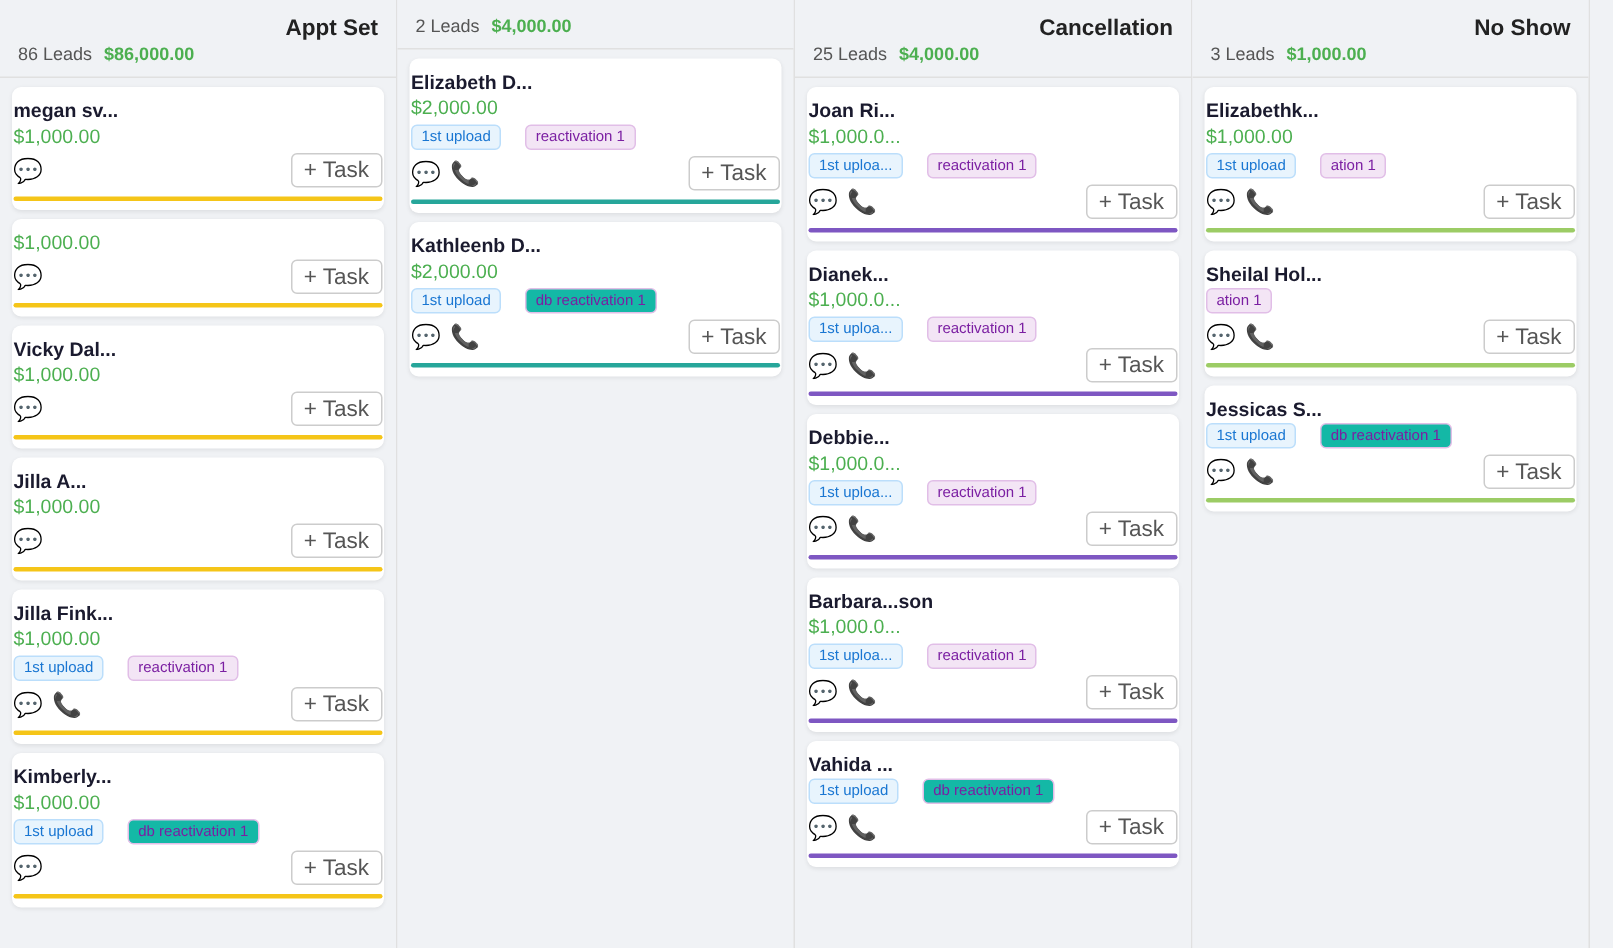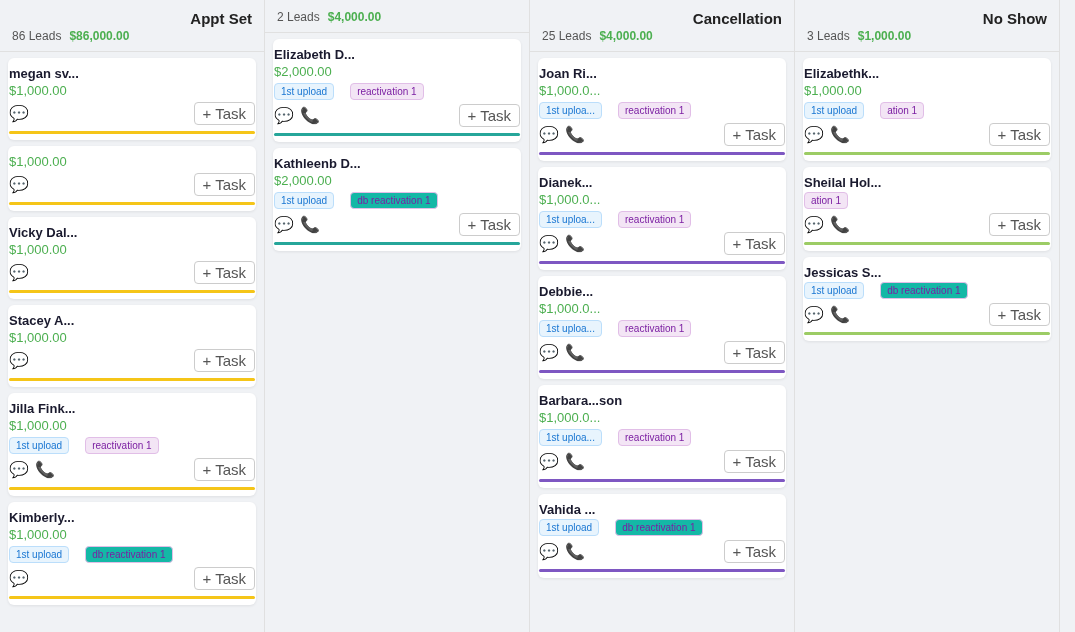--- a/index.html
+++ b/index.html
@@ -198,21 +198,21 @@
           <div class="card-amount">$1,000.00</div>
           <div class="card-footer">
             <div class="card-icons">
               <span class="icon-chat">💬</span>
             </div>
             <button class="btn-task">+ Task</button>
           </div>
           <div class="card-divider divider-gold"></div>
         </div>
         <div class="card">
-          <div class="card-name">Stacey A...</div>
+          <div class="card-name">Jilla A...</div>
           <div class="card-amount">$1,000.00</div>
           <div class="card-footer">
             <div class="card-icons">
               <span class="icon-chat">💬</span>
             </div>
             <button class="btn-task">+ Task</button>
           </div>
           <div class="card-divider divider-gold"></div>
         </div>
         <div class="card">

